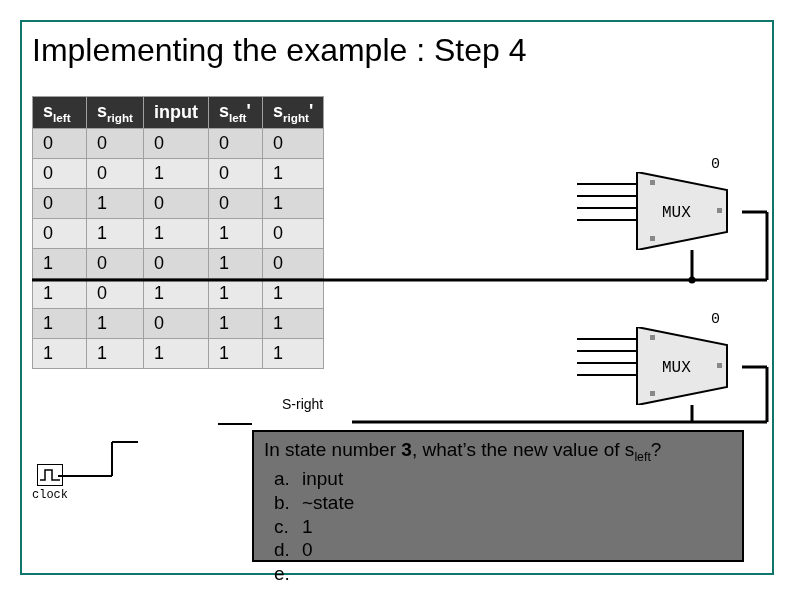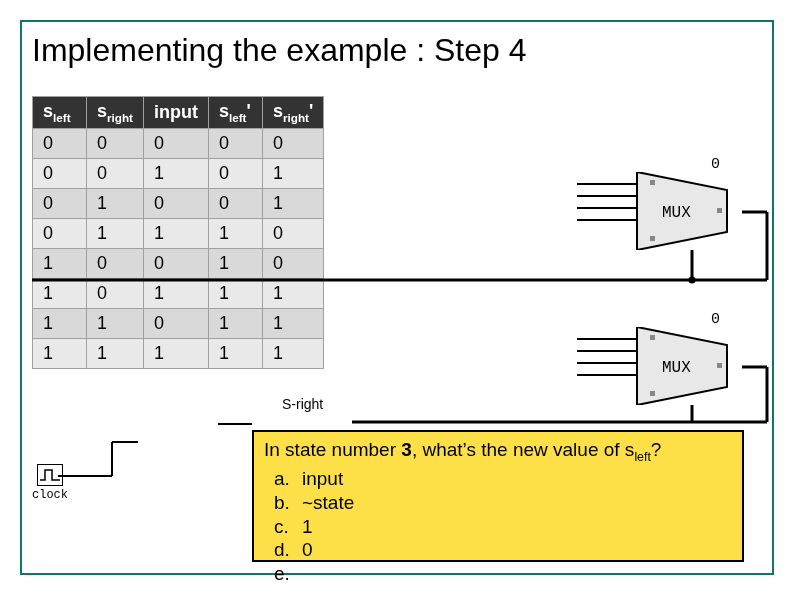--- a/index.html
+++ b/index.html
@@ -123,21 +123,21 @@
     font-size: 14px;
   }
   
   .question {
     position: absolute;
     left: 230px;
     top: 408px;
     width: 492px;
     height: 132px;
     border: 2px solid #000;
-    background: #fde047;
+    background: #737373;
     padding: 6px 10px;
     font-size: 19px;
     line-height: 1.25;
   }
   .question .opts { margin-left: 10px; margin-top: 2px; }
   .question .opts div { display: flex; }
   .question .opts .letter { width: 28px; }
   .question .stem { display: inline; }
 </style>
 </head>

